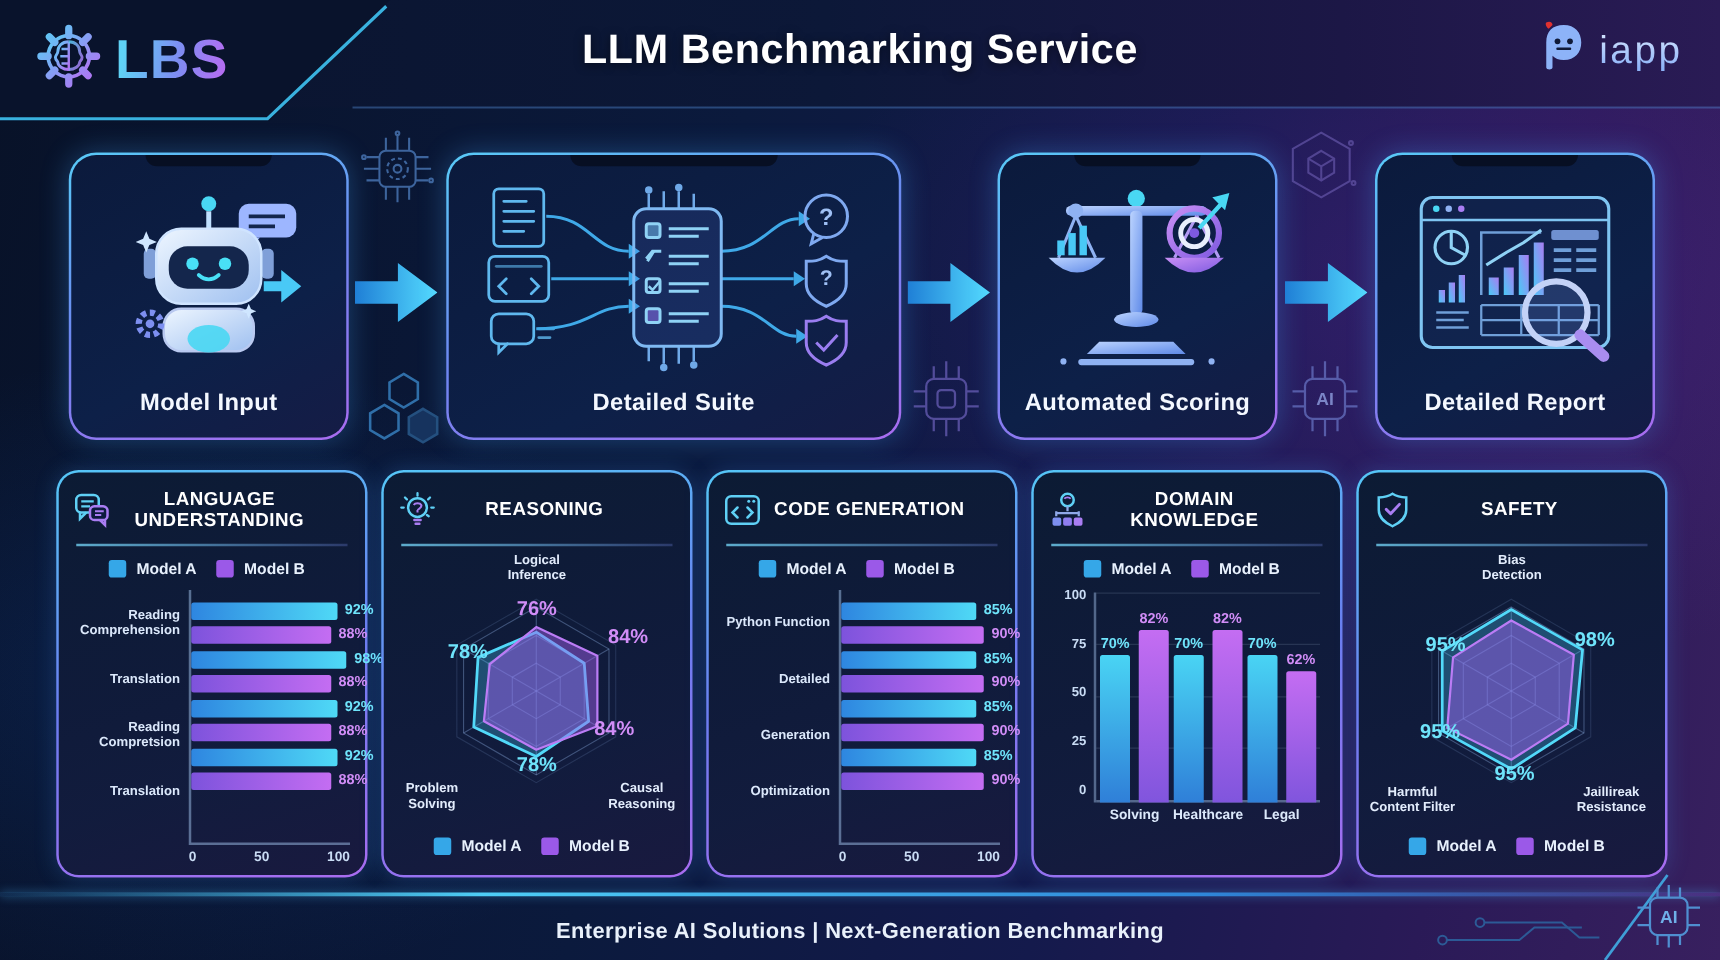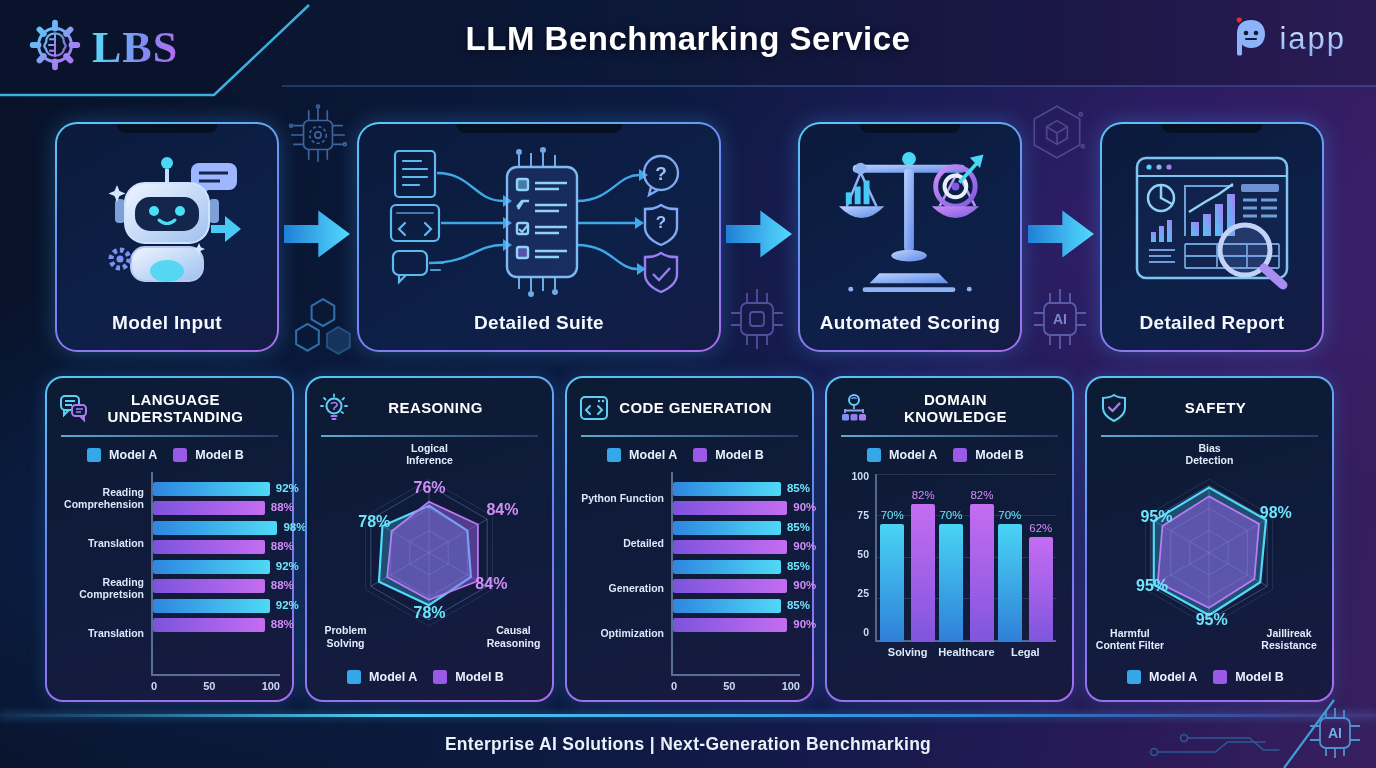--- a/index.html
+++ b/index.html
@@ -8,21 +8,21 @@
     background:
       radial-gradient(900px 500px at 85% 30%, rgba(90,40,160,.30), transparent 60%),
       radial-gradient(700px 420px at 10% 70%, rgba(20,80,180,.18), transparent 60%),
       linear-gradient(102deg,#081228 0%,#0b1a3d 40%,#141a4c 64%,#2a1a57 84%,#38205f 100%);}
   
   .header-band{position:absolute;top:0;left:0;width:1376px;height:86px;
     background:linear-gradient(90deg,#0a142e 0%,#0c1838 48%,#1c1746 78%,#2a1b55 100%);}
   .header-tab{position:absolute;top:0;left:0;width:312px;height:97px;background:#09132c;
     clip-path:polygon(0 0,100% 0,69% 100%,0 100%);}
   .header-lines{position:absolute;top:0;left:0;width:1376px;height:100px;pointer-events:none;}
-  .logo{position:absolute;top:14px;left:24px;display:flex;align-items:center;gap:6px;font-family:Liberation Serif, serif;}
+  .logo{position:absolute;top:14px;left:24px;display:flex;align-items:center;gap:6px;}
   .logo-text{font-size:44px;font-weight:900;letter-spacing:1px;
     background:linear-gradient(100deg,#5fd2f5 10%,#7e8df2 55%,#b76cf2 95%);
     -webkit-background-clip:text;background-clip:text;color:transparent;}
   .page-title{position:absolute;top:20px;left:0;width:100%;text-align:center;
     font-size:33px;font-weight:800;color:#ffffff;letter-spacing:.5px;text-shadow:0 2px 8px rgba(0,0,0,.5);}
   .brand{position:absolute;top:16px;right:30px;display:flex;align-items:center;gap:8px;}
   .brand-text{font-size:31px;font-weight:400;letter-spacing:2px;
     background:linear-gradient(180deg,#dbe9ff 5%,#8db3f8 90%);
     -webkit-background-clip:text;background-clip:text;color:transparent;position:relative;}
   
@@ -84,21 +84,21 @@
     align-items:flex-end;padding-right:6px;font-size:10.5px;font-weight:600;color:#c9dcf4;transform:translateY(-4px);}
   .bv-plot{flex:1;position:relative;height:190px;}
   .bv-grid{position:absolute;left:0;right:4px;top:0;height:168px;display:flex;flex-direction:column;
     justify-content:space-between;border-left:2px solid rgba(150,180,220,.5);}
   .bv-grid i{display:block;height:1px;background:rgba(190,210,240,.14);}
   .bv-grid i:last-child{background:rgba(150,180,220,.5);height:2px;}
   .bv-groups{position:absolute;left:2px;right:4px;top:0;display:flex;justify-content:space-evenly;}
   .bv-group{display:flex;flex-direction:column;align-items:center;}
   .bv-bars{display:flex;gap:7px;align-items:flex-end;height:168px;}
   .bv-barwrap{display:flex;flex-direction:column;justify-content:flex-end;align-items:center;height:168px;}
-  .bv-val{font-size:11.5px;font-weight:400;margin-bottom:3px;}
+  .bv-val{font-size:11.5px;font-weight:700;margin-bottom:3px;}
   .bar-v{width:24px;border-radius:2px 2px 0 0;display:block;}
   .bar-v.a{background:linear-gradient(180deg,#49d4f4,#2f7fd8);}
   .bar-v.b{background:linear-gradient(180deg,#c46df2,#8055dd);}
   .bv-cat{height:20px;line-height:20px;font-size:11px;font-weight:600;color:#dce9fb;}
   
   .radar-wrap{position:relative;flex:1;min-height:212px;}
   .radar-wrap svg{position:absolute;left:7%;top:24px;width:86%;height:170px;}
   .rg{fill:none;stroke:rgba(135,168,218,.40);stroke-width:1;}
   .rghost{fill:none;stroke:rgba(135,168,218,.18);stroke-width:1;}
   .rp.ra{fill:rgba(70,200,245,.30);stroke:#52d9f9;stroke-width:2.5;stroke-linejoin:round;}

